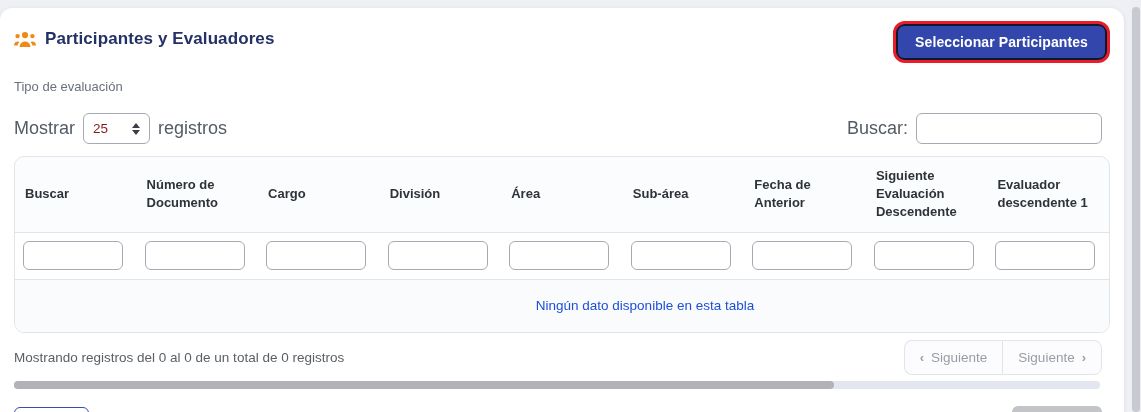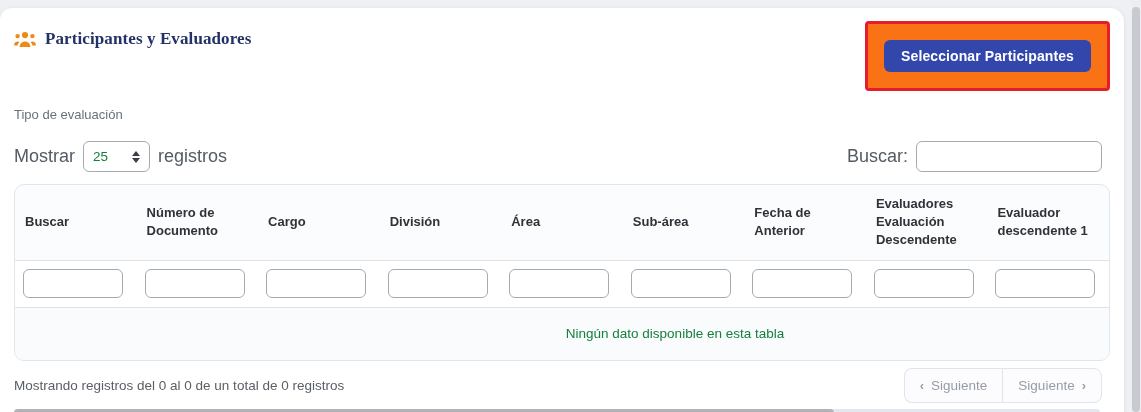--- a/index.html
+++ b/index.html
@@ -27,25 +27,25 @@
   }
   .v-scroll-thumb {
     position: absolute; right: 1px; top: 7px; width: 8px; height: 405px;
     background: #c7cad0; border-radius: 4px;
   }
 
   
   .hdr { display: flex; align-items: flex-start; justify-content: space-between; }
   .hdr-left { display: flex; align-items: center; gap: 9px; padding-top: 8px; }
   .users-ico { width: 22px; height: 17px; flex: 0 0 auto; }
-  .page-title { font-size: 17px; font-weight: bold; color: #243166; letter-spacing: .1px; font-family: Liberation Serif, serif; }
+  .page-title { font-size: 17px; font-weight: bold; color: #243166; letter-spacing: .1px; }
 
   .red-annot {
-    border: 3px solid #e81c2b; border-radius: 4px; padding: 16px;
-    background: #f97316;
+    border: 3px solid #e81c2b; border-radius: 12px; padding: 2px;
+    background: #0f172a;
   }
   .btn-primary {
     display: inline-block; background: #3346ac; color: #ffffff;
     font-size: 14px; font-weight: bold; font-family: inherit;
     border: none; border-radius: 6px; padding: 8px 17px; cursor: pointer;
     letter-spacing: .1px;
   }
 
   .subtitle { margin-top: 16px; font-size: 13px; color: #6a717c; }
 
@@ -54,21 +54,21 @@
     margin-top: 19px; display: flex; align-items: center;
     justify-content: space-between; padding-right: 8px;
   }
   .ctrl-left, .ctrl-right { display: flex; align-items: center; gap: 8px; }
   .ctrl-label { font-size: 18px; color: #545b64; }
   .select-box {
     width: 67px; height: 31px; border: 1px solid #a6abb3; border-radius: 6px;
     background: #fff; display: flex; align-items: center;
     justify-content: space-between; padding: 0 9px; cursor: pointer;
   }
-  .select-value { font-size: 13.5px; color: #15803d; }
+  .select-value { font-size: 13.5px; color: #7f1d1d; }
   .sort-arrows { display: flex; flex-direction: column; gap: 2px; }
   .sort-arrows .up {
     width: 0; height: 0; border-left: 4px solid transparent;
     border-right: 4px solid transparent; border-bottom: 5px solid #3a3f46;
   }
   .sort-arrows .down {
     width: 0; height: 0; border-left: 4px solid transparent;
     border-right: 4px solid transparent; border-top: 5px solid #3a3f46;
   }
   .search-input {
@@ -93,21 +93,21 @@
   .t-filters .t-cell { padding: 8px 10px 9px 8px; }
   .filter-input {
     width: 100%; max-width: 100px; height: 29px;
     border: 1px solid #a6abb3; border-radius: 6px; background: #fff;
     font-family: inherit; font-size: 13px; padding: 0 7px; outline: none;
   }
   .empty-row {
     height: 52px; background: #fafbfd; display: flex; align-items: center;
   }
   .empty-msg {
-    font-size: 13.5px; color: #15803d; position: relative; left: 656px;
+    font-size: 13.5px; color: #1d4ed8; position: relative; left: 626px;
     transform: translateX(-50%); white-space: nowrap; padding-left: 8px;
   }
 
   
   .t-footer {
     margin-top: 7px; display: flex; align-items: center;
     justify-content: space-between; padding-right: 8px; gap: 34px;
   }
   .info-text { font-size: 13.5px; color: #5b6066; }
   .pager { display: flex; }
@@ -194,21 +194,21 @@
 
     <div class="table-wrap">
       <div class="t-row t-head">
         <div class="t-cell">Buscar</div>
         <div class="t-cell">Número de Documento</div>
         <div class="t-cell">Cargo</div>
         <div class="t-cell">División</div>
         <div class="t-cell">Área</div>
         <div class="t-cell">Sub-área</div>
         <div class="t-cell">Fecha de Anterior</div>
-        <div class="t-cell">Evaluadores Evaluación Descendente</div>
+        <div class="t-cell">Siguiente Evaluación Descendente</div>
         <div class="t-cell">Evaluador descendente 1</div>
       </div>
       <div class="t-row t-filters">
         <div class="t-cell"><input class="filter-input" type="text" style=""></div>
         <div class="t-cell"><input class="filter-input" type="text" style=""></div>
         <div class="t-cell"><input class="filter-input" type="text" style=""></div>
         <div class="t-cell"><input class="filter-input" type="text" style=""></div>
         <div class="t-cell"><input class="filter-input" type="text" style=""></div>
         <div class="t-cell"><input class="filter-input" type="text" style=""></div>
         <div class="t-cell"><input class="filter-input" type="text" style=""></div>

